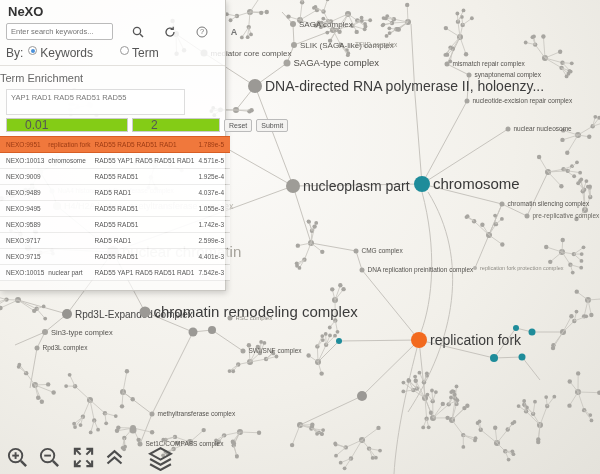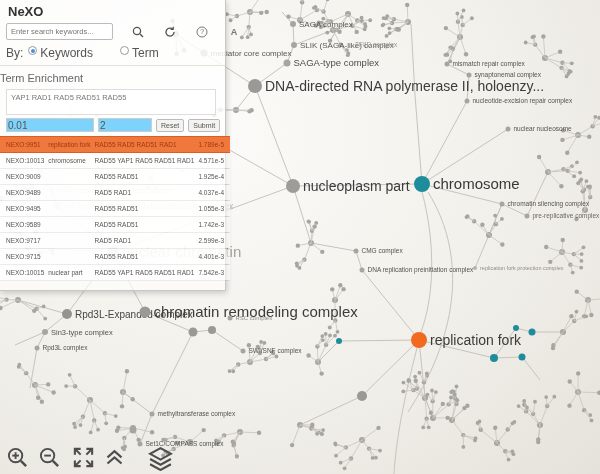--- a/index.html
+++ b/index.html
@@ -26,25 +26,25 @@
     font-size:7.5px;color:#444;padding:0 4px;font-family:"Liberation Sans",sans-serif;outline:none;
   }
   .icon-btn{width:14px;height:14px;flex:0 0 auto;display:flex;align-items:center;justify-content:center;color:#555;cursor:pointer;}
   .letter-icon{font-size:9px;color:#777;font-weight:bold;}
   .by-row{display:flex;align-items:center;gap:5px;padding:3px 6px 5px 6px;font-size:12px;color:#555;}
   .radio{width:7px;height:7px;border:1px solid #999;border-radius:50%;background:#fff;display:inline-block;position:relative;margin-right:3px;vertical-align:middle;}
   .radio.checked::after{content:"";position:absolute;left:1.5px;top:1.5px;width:4px;height:4px;border-radius:50%;background:#4a90d9;}
   .radio-item{display:flex;align-items:flex-start;margin-right:22px;}
   .section-heading{font-size:11px;color:#666;padding:6px 8px 3px 0;border-top:1px solid #e3e1dd;}
   .query-area{
-    display:block;margin:2px 6px;width:210px;height:26px;border:1px solid #ddd;background:rgba(255,255,255,0.85);
+    display:block;margin:2px 6px;width:179px;height:26px;border:1px solid #ddd;background:rgba(255,255,255,0.85);
     font-size:7.5px;color:#777;padding:3px 4px;resize:none;font-family:"Liberation Sans",sans-serif;outline:none;box-sizing:border-box;
   }
   .params-row{display:flex;align-items:center;gap:4px;margin:3px 6px 4px 6px;}
-  .param-input{height:12px;border:1px solid #ccc;background:#7dd3fc;font-size:10px;color:#555;padding:0 1px;font-family:"Liberation Sans",sans-serif;outline:none;}
+  .param-input{height:12px;border:1px solid #ccc;background:#84cc16;font-size:12px;color:#555;padding:0 18px;font-family:"Liberation Sans",sans-serif;outline:none;}
   .param-input.p1{width:84px;}
   .param-input.p2{width:50px;}
   .small-btn{
     font-size:7px;color:#555;background:#f4f3f1;border:1px solid #bbb;border-radius:2px;
     padding:2px 4px;cursor:pointer;font-family:"Liberation Sans",sans-serif;white-space:nowrap;
   }
   
   .results{width:100%;border-collapse:collapse;}
   .results tr{height:16px;}
   .results td{

